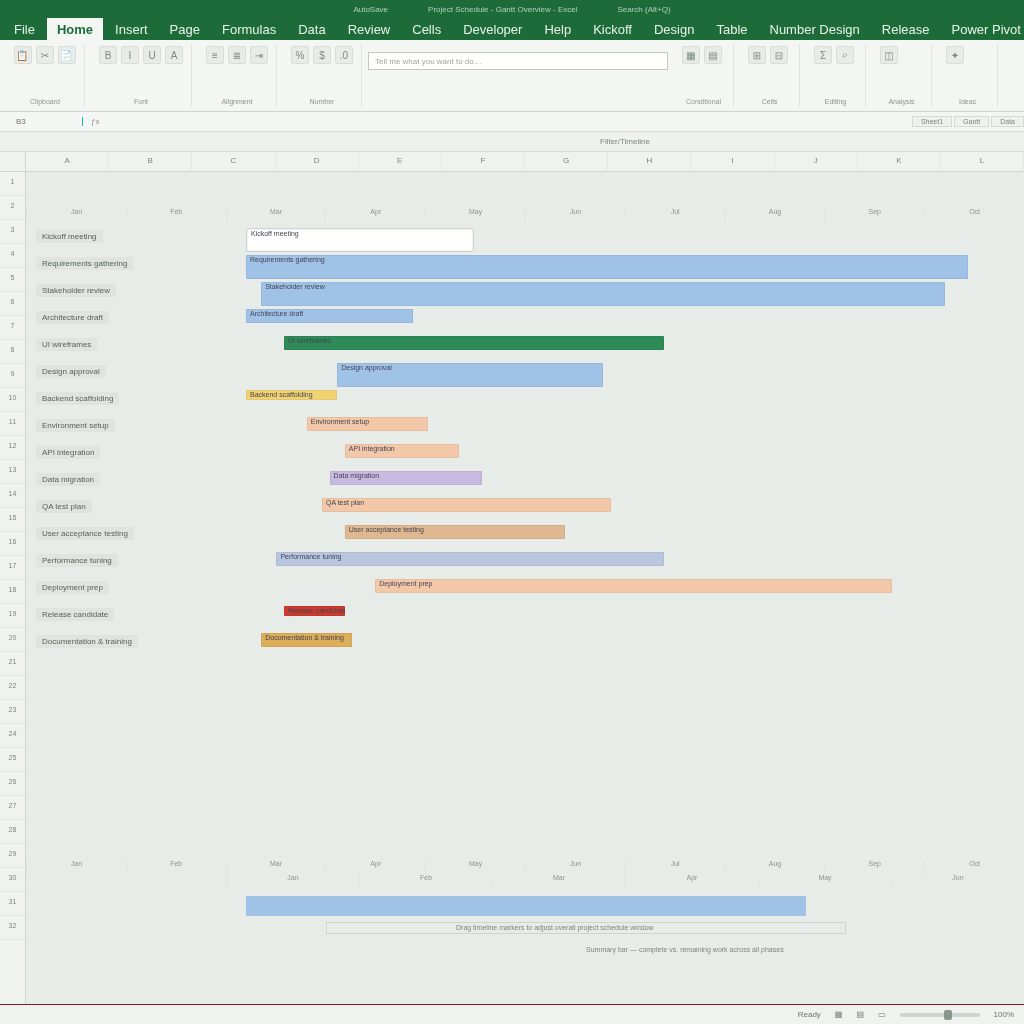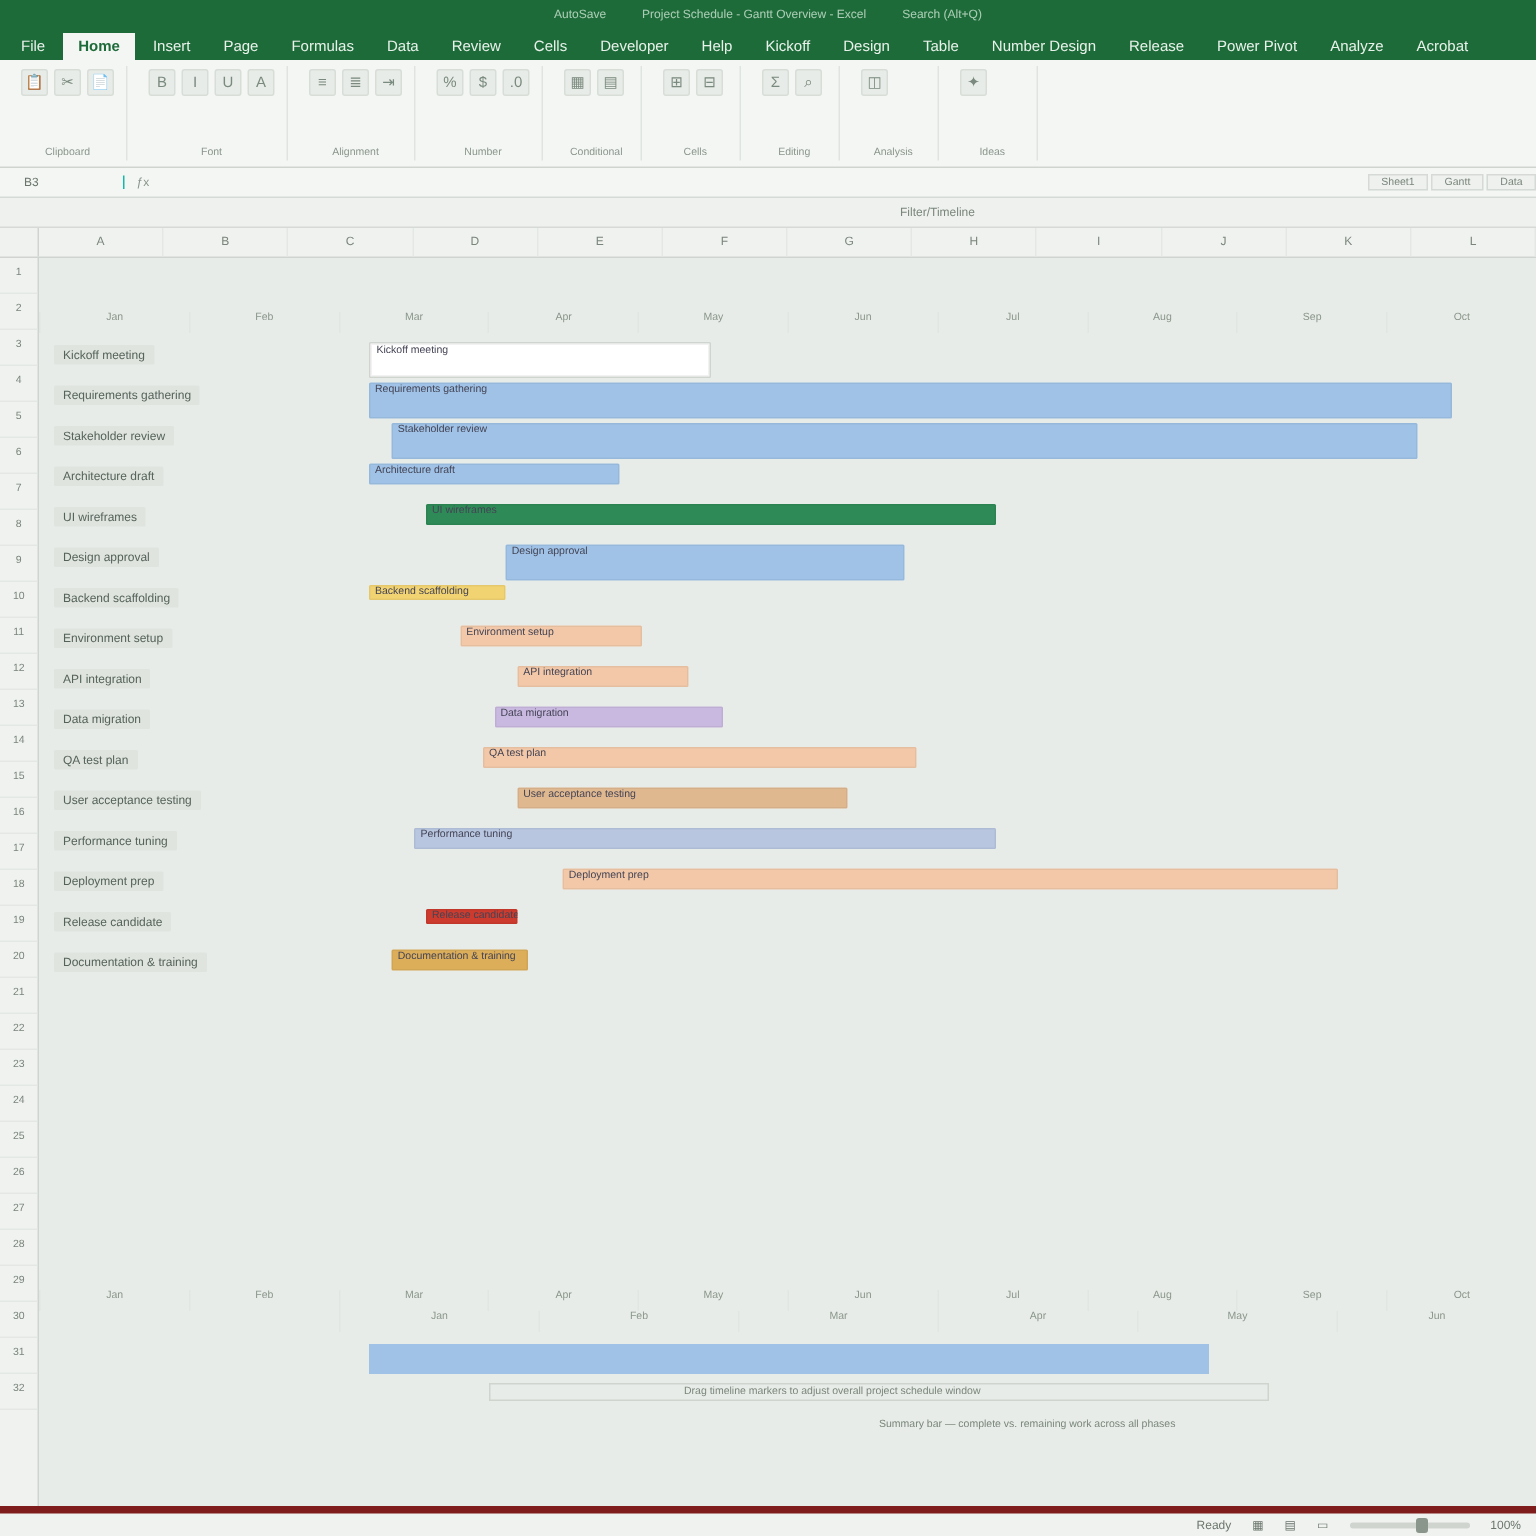--- a/index.html
+++ b/index.html
@@ -1,23 +1,23 @@
 <!DOCTYPE html>
 <html><head>
 <meta charset="utf-8">
 <style>
 * { margin: 0; padding: 0; box-sizing: border-box; font-family: "Segoe UI", Arial, sans-serif; }
 html, body { width: 1024px; height: 1024px; overflow: hidden; background: #e8ece8; }
 
 
-.titlebar { height: 18px; background: #1e6b3a; display: flex; align-items: center; font-size: 8px; color: #cfe6d4; padding: 0 8px; gap: 24px; justify-content: center; }
+.titlebar { height: 18px; background: #1e6b3a; display: flex; align-items: center; font-size: 8px; color: #cfe6d4; padding: 0 8px; gap: 40px; justify-content: center; }
 .titlebar span { opacity: .8; white-space: nowrap; }
 
 
-.ribbon-tabs { height: 22px; background: #1e6b3a; display: flex; align-items: flex-end; font-size: 10px; color: #e8f2ea; padding-left: 4px; gap: 2px; }
+.ribbon-tabs { height: 22px; background: #1e6b3a; display: flex; align-items: flex-end; font-size: 13px; color: #e8f2ea; padding-left: 4px; gap: 2px; }
 .ribbon-tabs .tab { padding: 4px 10px 3px; cursor: pointer; white-space: nowrap; }
 .ribbon-tabs .tab.active { background: #f4f6f4; color: #1e6b3a; font-weight: 600; }
 
 
 .ribbon { height: 72px; background: #f4f6f4; border-bottom: 1px solid #cfd4cf; display: flex; padding: 4px 6px; gap: 6px; font-size: 8px; color: #5a6a5e; }
 .ribbon-group { display: flex; flex-direction: column; justify-content: space-between; padding: 2px 8px; border-right: 1px solid #e0e4e0; min-width: 60px; }
 .ribbon-group .buttons { display: flex; gap: 4px; flex-wrap: wrap; }
 .ribbon-btn { width: 18px; height: 18px; background: #e8ece8; border: 1px solid #d8ddd8; border-radius: 2px; display: flex; align-items: center; justify-content: center; font-size: 10px; color: #7a8a7e; cursor: pointer; }
 .ribbon-group .label { font-size: 7px; color: #8a968c; text-align: center; margin-top: 2px; }
 .searchbox { flex: 0 0 300px; height: 18px; border: 1px solid #bfc9c1; background: #fff; padding: 0 6px; font-size: 8px; color: #9aa69c; display: flex; align-items: center; margin-top: 8px; }
@@ -53,21 +53,21 @@
 .ruler.top { top: 36px; }
 .ruler.bottom { bottom: 130px; }
 .tick { flex: 1; border-left: 1px solid #e2e6e2; text-align: center; }
 
 
 .bar { position: absolute; height: 14px; border-radius: 1px; font-size: 7px; color: #445; padding: 1px 4px; overflow: hidden; white-space: nowrap; box-shadow: inset 0 0 0 1px rgba(0,0,0,.05); }
 .bar.thin { height: 10px; }
 .bar.tall { height: 24px; }
 
 
-.statusbar { height: 20px; background: #f0f2f0; border-top: 5px solid #7f1d1d; display: flex; align-items: center; justify-content: flex-end; padding: 0 10px; font-size: 8px; color: #6a766c; gap: 14px; position: fixed; bottom: 0; left: 0; right: 0; }
+.statusbar { height: 20px; background: #f0f2f0; border-top: 1px solid #7f1d1d; display: flex; align-items: center; justify-content: flex-end; padding: 0 10px; font-size: 8px; color: #6a766c; gap: 14px; position: fixed; bottom: 0; left: 0; right: 0; }
 .zoom-slider { width: 80px; height: 4px; background: #cfd4cf; position: relative; border-radius: 2px; }
 .zoom-slider::after { content:''; position:absolute; left:55%; top:-3px; width:8px; height:10px; background:#8a968c; border-radius:2px; }
 
 
 .footer-chart { position:absolute; left:0; right:0; bottom:40px; height:90px; }
 .footer-ruler { height:14px; display:flex; font-size:7px; color:#8a968c; padding-left:200px; }
 .footer-ruler div { flex:1; border-left:1px solid #e2e6e2; text-align:center; }
 .footer-bar { position:absolute; height:20px; }
 .caption { position:absolute; font-size:7px; color:#7a867c; }
 </style>
@@ -128,20 +128,21 @@
       <div class="label">Alignment</div>
     </div>
     <div class="ribbon-group">
       <div class="buttons">
         <div class="ribbon-btn">%</div>
         <div class="ribbon-btn">$</div>
         <div class="ribbon-btn">.0</div>
       </div>
       <div class="label">Number</div>
     </div>
+    <div class="searchbox">Tell me what you want to do…</div>
     <div class="ribbon-group">
       <div class="buttons">
         <div class="ribbon-btn">▦</div>
         <div class="ribbon-btn">▤</div>
       </div>
       <div class="label">Conditional</div>
     </div>
     <div class="ribbon-group">
       <div class="buttons">
         <div class="ribbon-btn">⊞</div>

